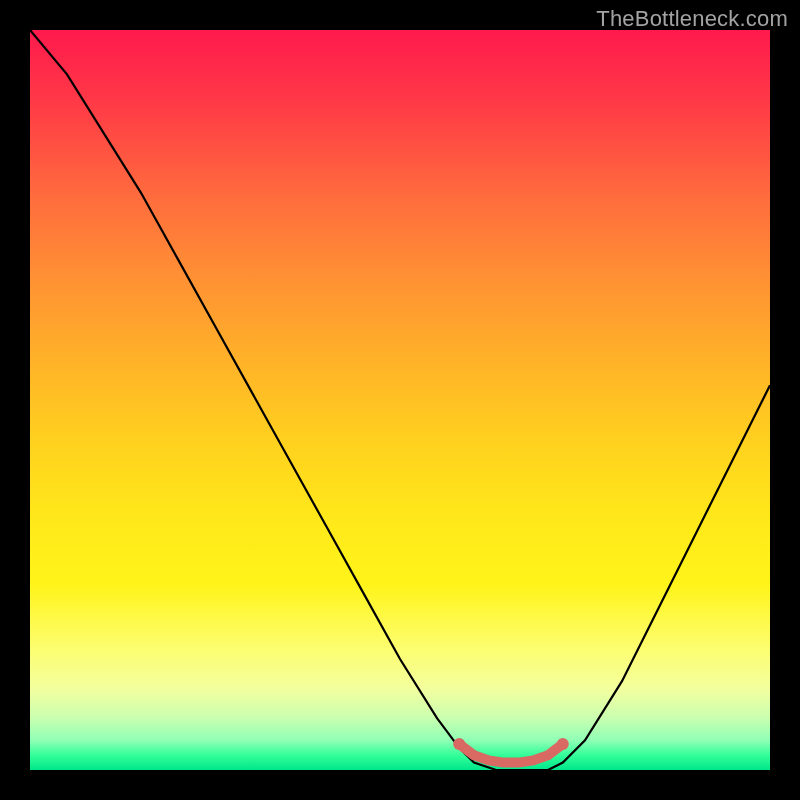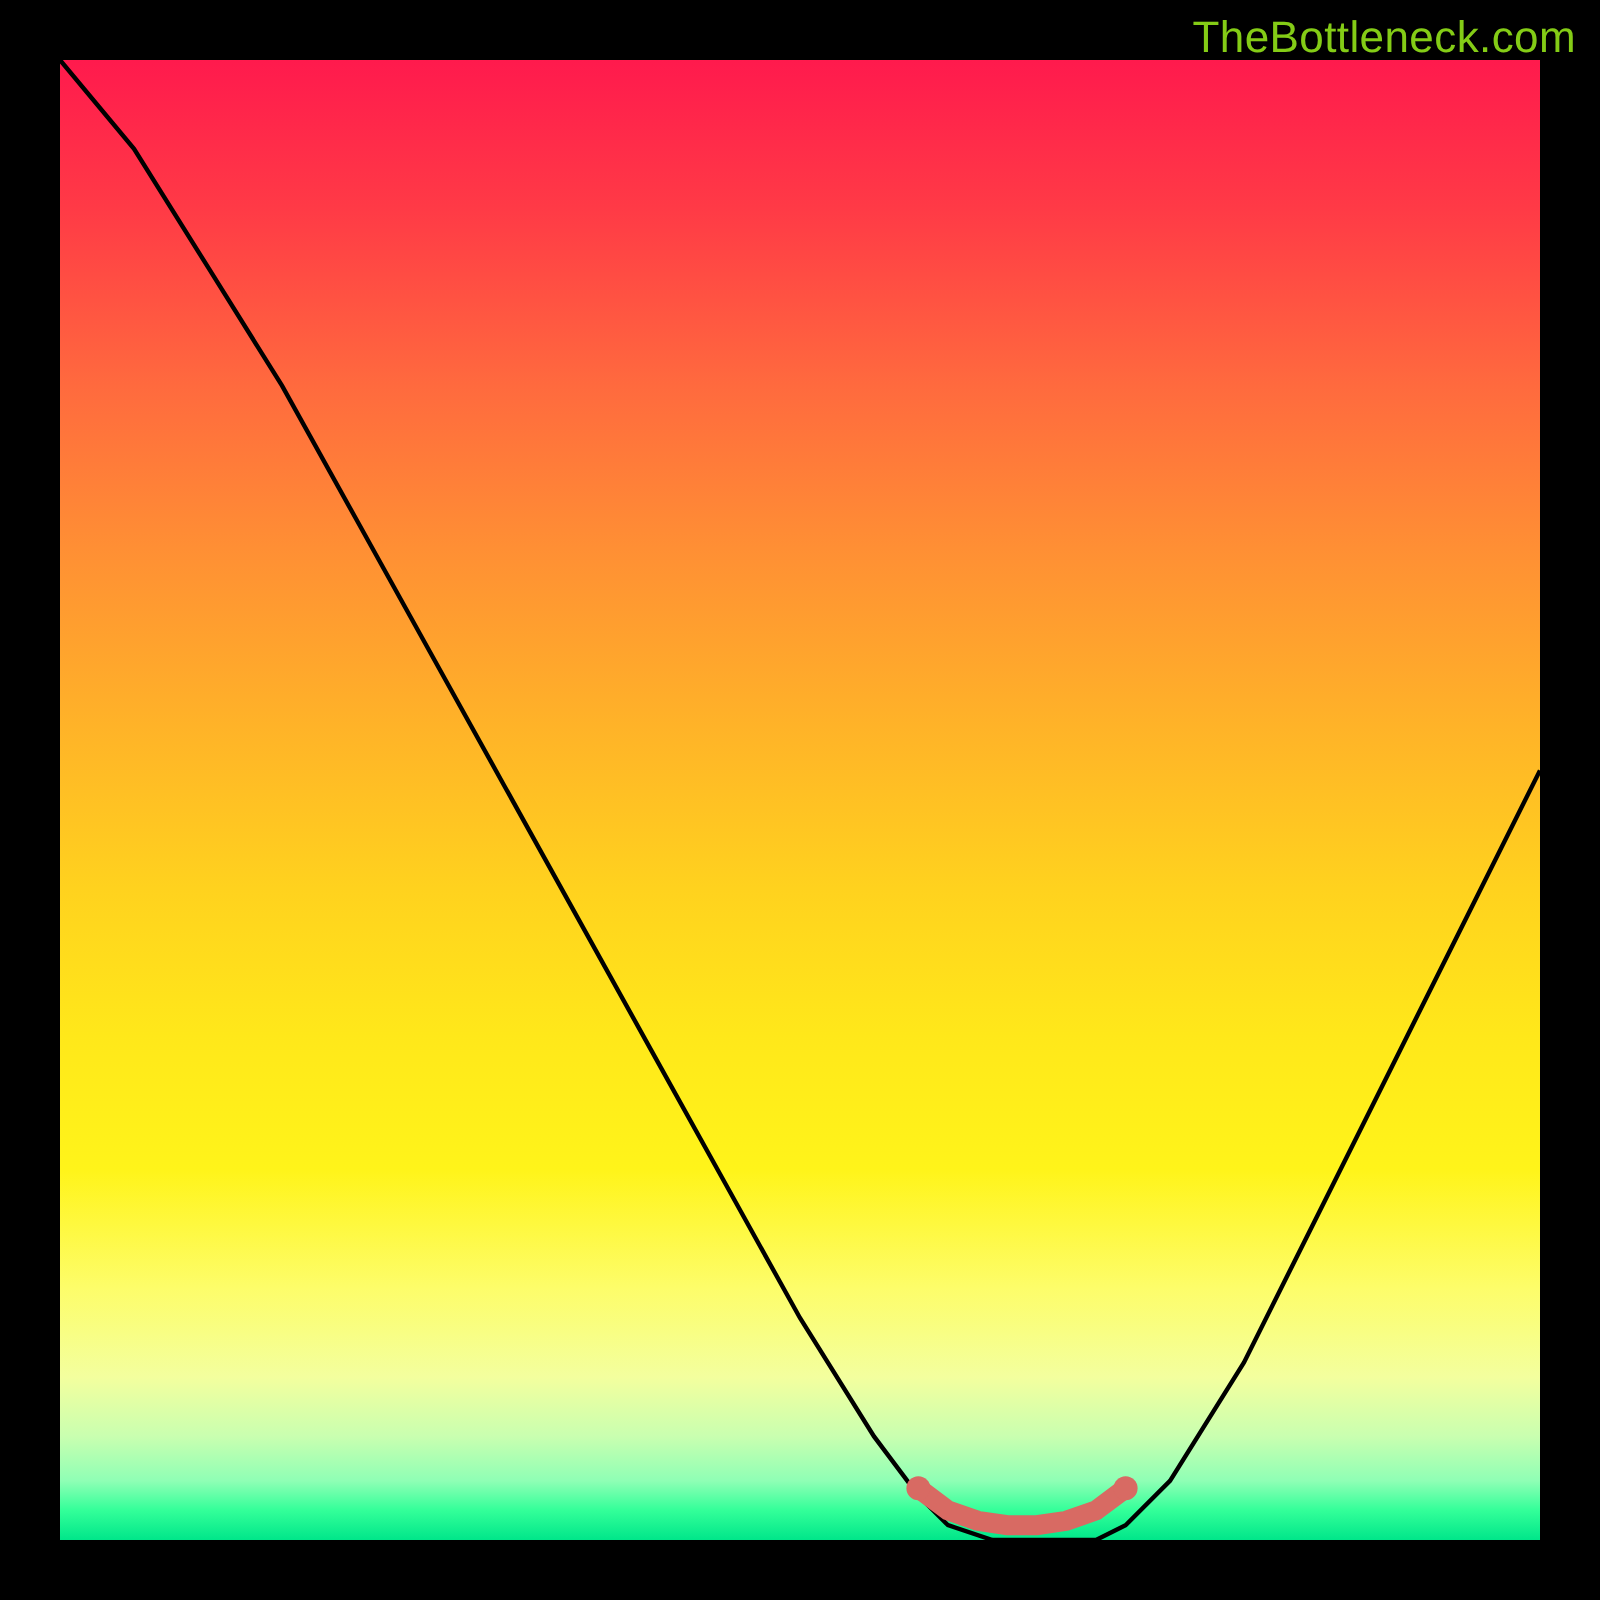--- a/index.html
+++ b/index.html
@@ -39,21 +39,21 @@
       #c9ffb0 93%,
       #8fffb5 96%,
       #33ff99 98%,
       #00e68a 100%
     );
   }
   .watermark {
     position: absolute;
     top: 6px;
     right: 12px;
-    color: #84cc16;
+    color: #a3a3a3;
     font-size: 22px;
     letter-spacing: 0.2px;
     font-weight: 500;
   }
   svg.curve {
     position: absolute;
     left: 0;
     top: 0;
     width: 740px;
     height: 740px;

